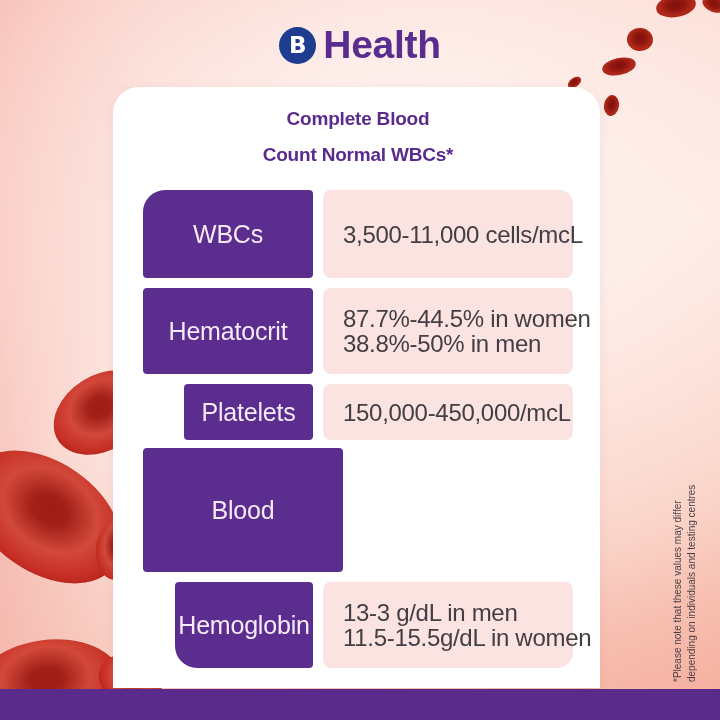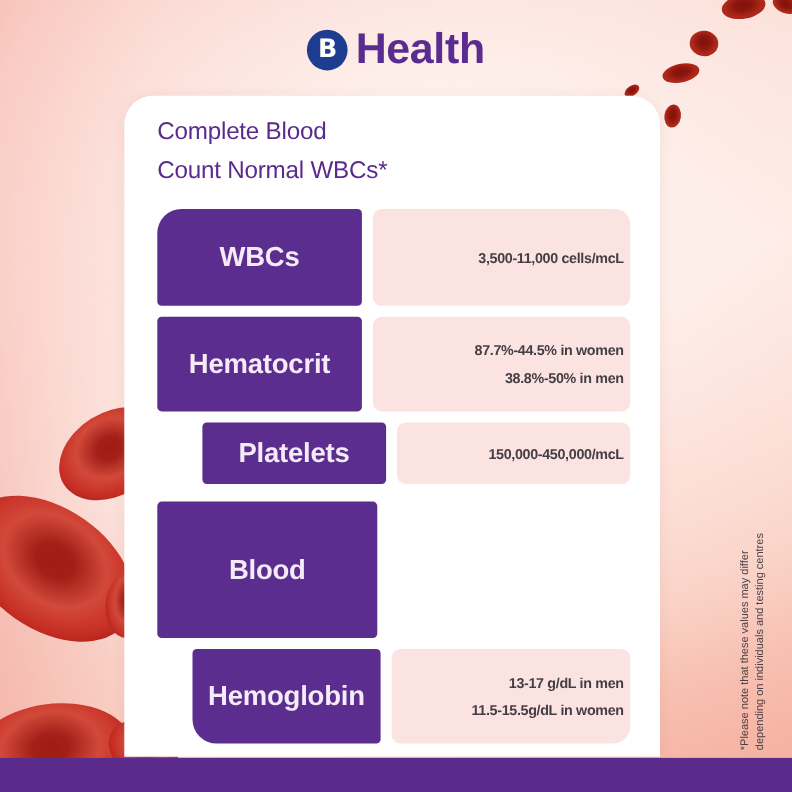--- a/index.html
+++ b/index.html
@@ -31,40 +31,40 @@
   .logo-b{ color:#ffffff; font-weight:bold; font-size:23px; line-height:1; font-family:"DejaVu Sans",sans-serif; }
   .logo-text{ color:#5B2C90; font-weight:bold; font-size:39px; letter-spacing:-.3px; }
 
   
   .card{
     position:absolute; left:113px; top:87px; width:487px; height:601px;
     background:#ffffff; border-radius:26px 26px 0 0; z-index:2;
     box-shadow:0 2px 12px rgba(170,90,80,.10);
     padding:14px 27px 0 30px;
   }
-  .title{ color:#5A2B8D; font-weight:normal; font-size:22px;
+  .title{ text-align:center; color:#5A2B8D; font-weight:bold; font-size:19px;
           line-height:36px; letter-spacing:-.2px; }
   .table{ margin-top:17px; }
   .row{ display:flex; gap:10px; }
   .label-cell{
     width:200px; background:#5B2D8E; color:#F5EAF7; border-radius:4px;
     display:flex; align-items:center; justify-content:center;
-    font-size:25px; font-weight:bold; letter-spacing:-.2px;
+    font-size:25px; font-weight:normal; letter-spacing:-.2px;
   }
   .value-cell{
     width:250px; background:#FBE3E2; border-radius:8px;
     display:flex; flex-direction:column; justify-content:center;
     padding:8px 6px 8px 20px; color:#433E44;
   }
-  .vline{ font-size:13px; font-weight:bold; line-height:25px; letter-spacing:-.3px; white-space:nowrap;text-align:right; }
+  .vline{ font-size:24px; font-weight:normal; line-height:25px; letter-spacing:-.3px; white-space:nowrap; }
   .vline.wrap{ white-space:normal; max-width:215px; }
   .vline.gap{ margin-top:0; }
   .r1{ height:88px; margin-bottom:10px; }
   .r2{ height:86px; margin-bottom:10px; }
-  .r3{ height:56px; margin-bottom:16px;padding-left:41px; }
+  .r3{ height:56px; margin-bottom:8px;padding-left:41px; }
   .r4{ height:124px; margin-bottom:10px; }
   .r5{ height:86px;padding-left:32px; }
   .r1 .label-cell{ border-top-left-radius:22px; }
   .r5 .label-cell{ border-bottom-left-radius:22px; }
   .r1 .value-cell{ border-top-right-radius:14px; }
   .r5 .value-cell{ border-bottom-right-radius:16px; }
 
   
   .disclaimer{
     position:absolute; left:550px; top:533px; width:270px; height:28px;
@@ -132,21 +132,21 @@
         </div>
       </div>
 
       <div class="row r4">
         <div class="label-cell">Blood</div>
       </div>
 
       <div class="row r5">
         <div class="label-cell">Hemoglobin</div>
         <div class="value-cell">
-          <div class="vline">13-17 g/dL in men</div>
+          <div class="vline">13-3 g/dL in men</div>
           <div class="vline gap">11.5-15.5g/dL in women</div>
         </div>
       </div>
 
     </div>
   </main>
 
   <div class="disclaimer">
     <div>*Please note that these values may differ</div>
     <div>depending on individuals and testing centres</div>

